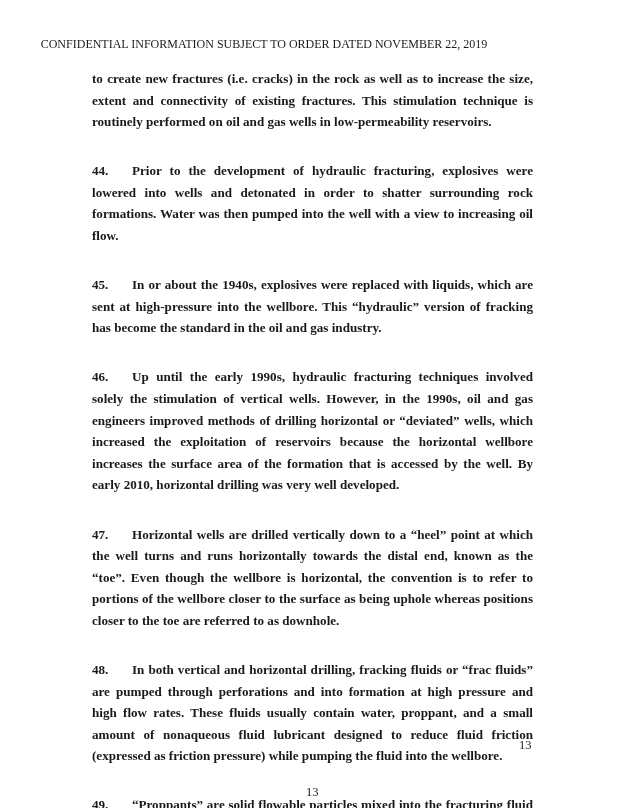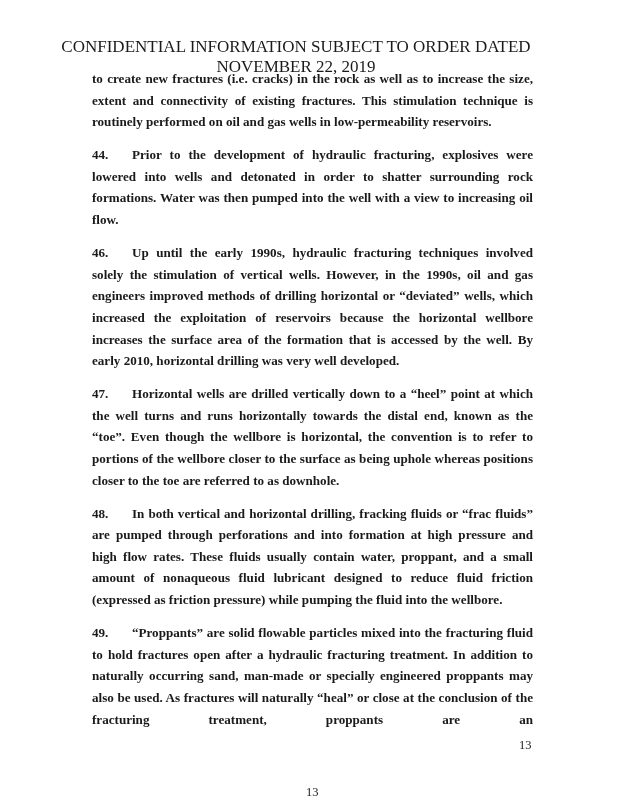--- a/index.html
+++ b/index.html
@@ -1,33 +1,34 @@
 <!DOCTYPE html>
 <html><head>
 <meta charset="utf-8">
 <style>
   html, body { margin: 0; padding: 0; background: #ffffff; }
   body { width: 624px; height: 808px; position: relative; overflow: hidden;
          font-family: "Liberation Serif", serif; color: #1a1a1a; }
   .header { position: absolute; top: 37px; left: 0; width: 528px; text-align: center;
-            font-size: 17px; letter-spacing: 0; padding-left: 32px; }
+            font-size: 12px; letter-spacing: 0; }
   .body-text { position: absolute; left: 92px; top: 68px; width: 441px; font-weight: bold; }
   .para { font-size: 13.1px; line-height: 21.6px; text-align: justify; margin: 0 0 11.5px 0; }
-  .para .num { display: inline-block; width: 40px; }
+  .para .num { display: inline-block; width: 40px; margin-top: 16px; }
   .page-num-inner { position: absolute; top: 738px; left: 519px; font-size: 12.5px; }
   .page-num-outer { position: absolute; top: 785px; left: 306px; font-size: 12.5px; }
 </style>
 </head>
 <body>
 
 <div class="header">CONFIDENTIAL INFORMATION SUBJECT TO ORDER DATED NOVEMBER 22, 2019</div>
 
 <div class="body-text">
   <p class="para"><span>to create new fractures (i.e. cracks) in the rock as well as to increase the size, extent and connectivity of existing fractures. This stimulation technique is routinely performed on oil and gas wells in low-permeability reservoirs.</span></p>
   <p class="para"><span class="num">44.</span><span>Prior to the development of hydraulic fracturing, explosives were lowered into wells and detonated in order to shatter surrounding rock formations. Water was then pumped into the well with a view to increasing oil flow.</span></p>
+  <p class="para"><span class="num">45.</span><span>In or about the 1940s, explosives were replaced with liquids, which are sent at high-pressure into the wellbore. This “hydraulic” version of fracking has become the standard in the oil and gas industry.</span></p>
   <p class="para"><span class="num">46.</span><span>Up until the early 1990s, hydraulic fracturing techniques involved solely the stimulation of vertical wells. However, in the 1990s, oil and gas engineers improved methods of drilling horizontal or “deviated” wells, which increased the exploitation of reservoirs because the horizontal wellbore increases the surface area of the formation that is accessed by the well. By early 2010, horizontal drilling was very well developed.</span></p>
   <p class="para"><span class="num">47.</span><span>Horizontal wells are drilled vertically down to a “heel” point at which the well turns and runs horizontally towards the distal end, known as the “toe”. Even though the wellbore is horizontal, the convention is to refer to portions of the wellbore closer to the surface as being uphole whereas positions closer to the toe are referred to as downhole.</span></p>
   <p class="para"><span class="num">48.</span><span>In both vertical and horizontal drilling, fracking fluids or “frac fluids” are pumped through perforations and into formation at high pressure and high flow rates.  These fluids usually contain water, proppant, and a small amount of nonaqueous fluid lubricant designed to reduce fluid friction (expressed as friction pressure) while pumping the fluid into the wellbore.</span></p>
   <p class="para" style="text-align-last: justify;"><span class="num">49.</span><span>“Proppants” are solid flowable particles mixed into the fracturing fluid to hold fractures open after a hydraulic fracturing treatment. In addition to naturally occurring sand, man-made or specially engineered proppants may also be used. As fractures will naturally “heal” or close at the conclusion of the fracturing treatment, proppants are an</span></p>
 </div>
 
 <div class="page-num-inner">13</div>
 <div class="page-num-outer">13</div>
 
 </body></html>

